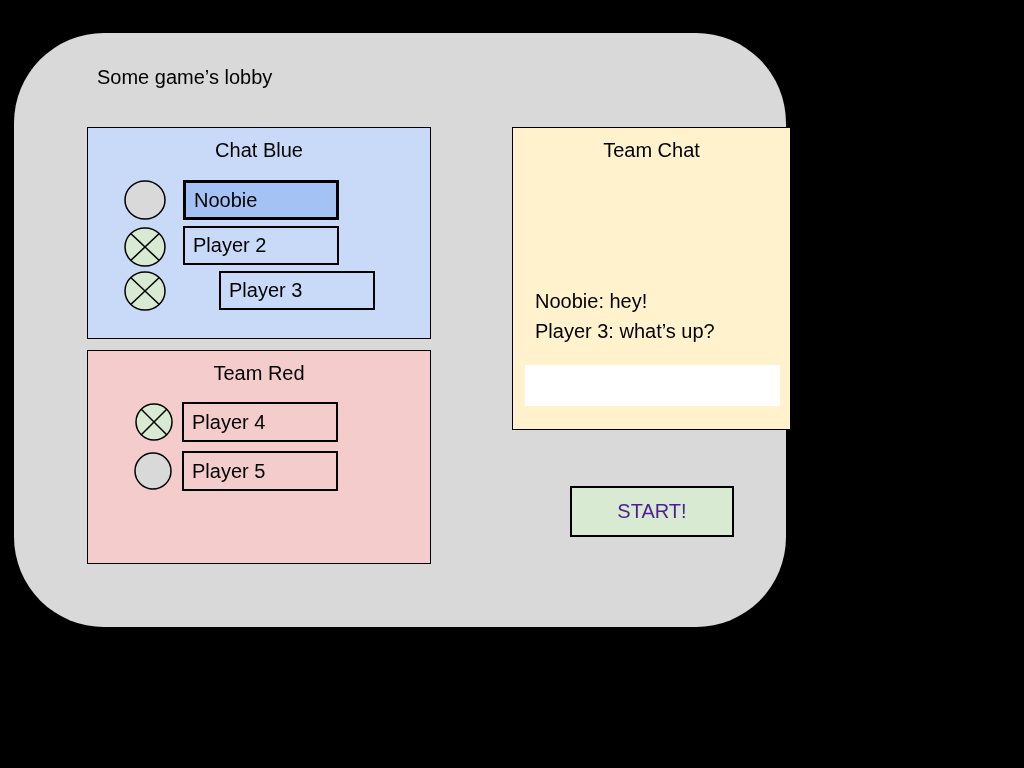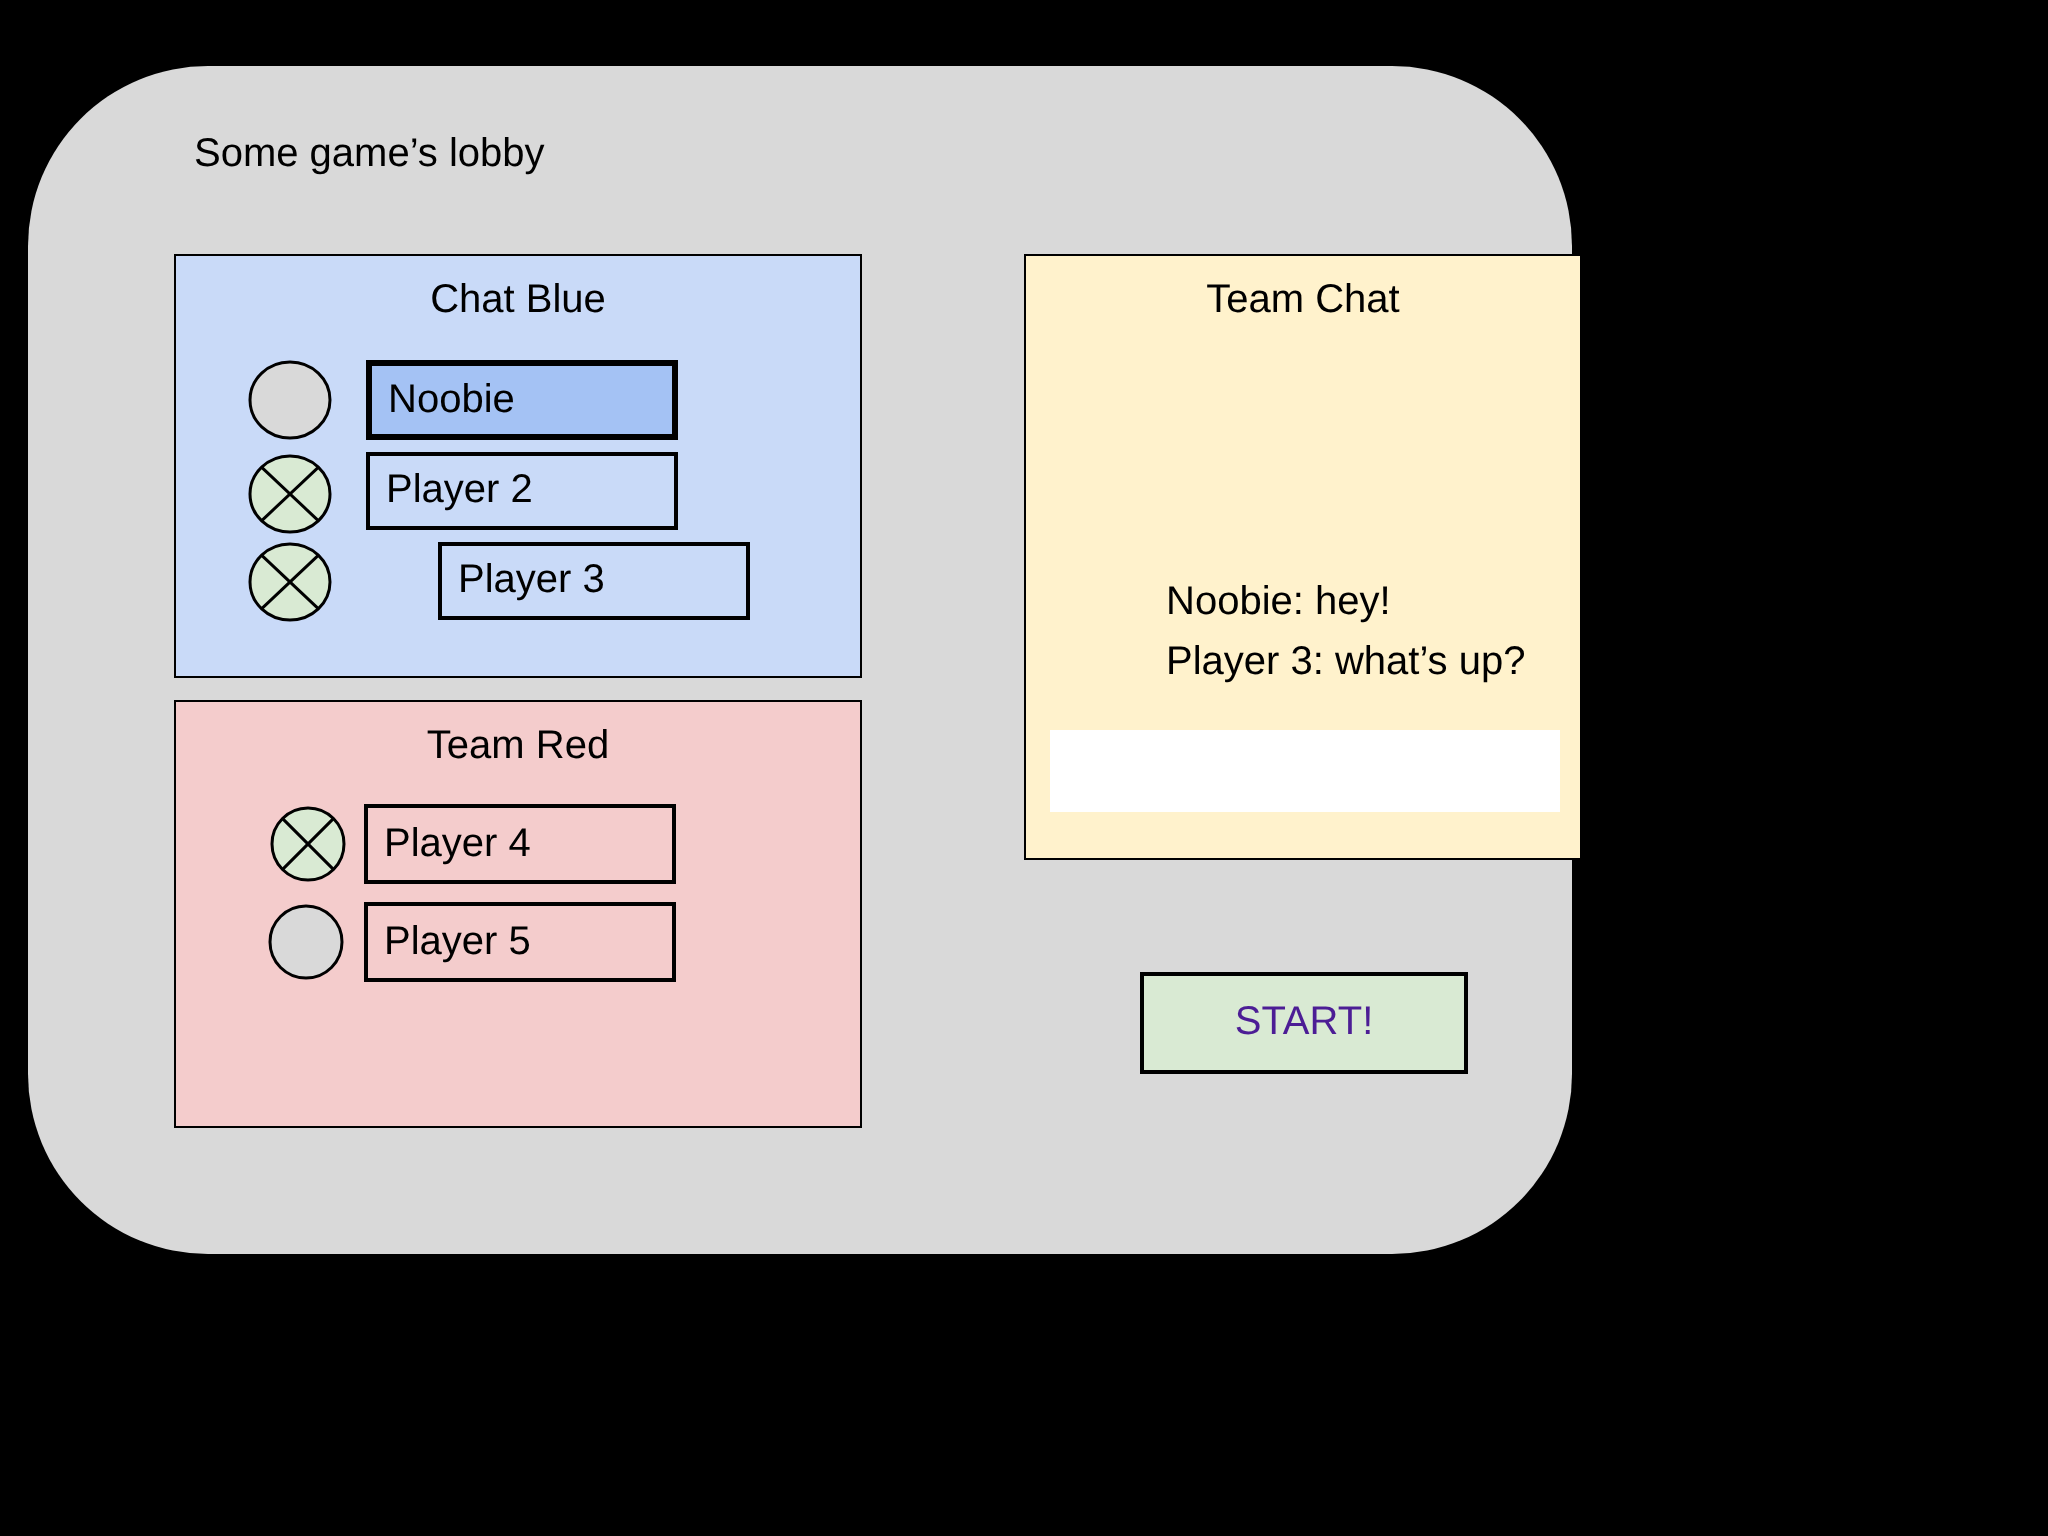--- a/index.html
+++ b/index.html
@@ -70,21 +70,21 @@
   .r-c2 { left: 46px; top: 101px; }
   .r-b1 { left: 94px; top: 51px; align-items: center; }
   .r-b2 { left: 94px; top: 100px; }
 
   .chat-messages {
     position: absolute;
     left: 22px; top: 158px;
     font-size: 20px;
     line-height: 30px;
   }
-  .chat-message { white-space: nowrap; margin-left: 48px; }
+  .chat-message { white-space: nowrap; }
   .chat-input {
     position: absolute;
     left: 12px; top: 237px;
     width: 255px; height: 41px;
     background: #ffffff;
     border: none;
     outline: none;
     font-family: "Liberation Sans", sans-serif;
     font-size: 20px;
     padding: 0 8px;

